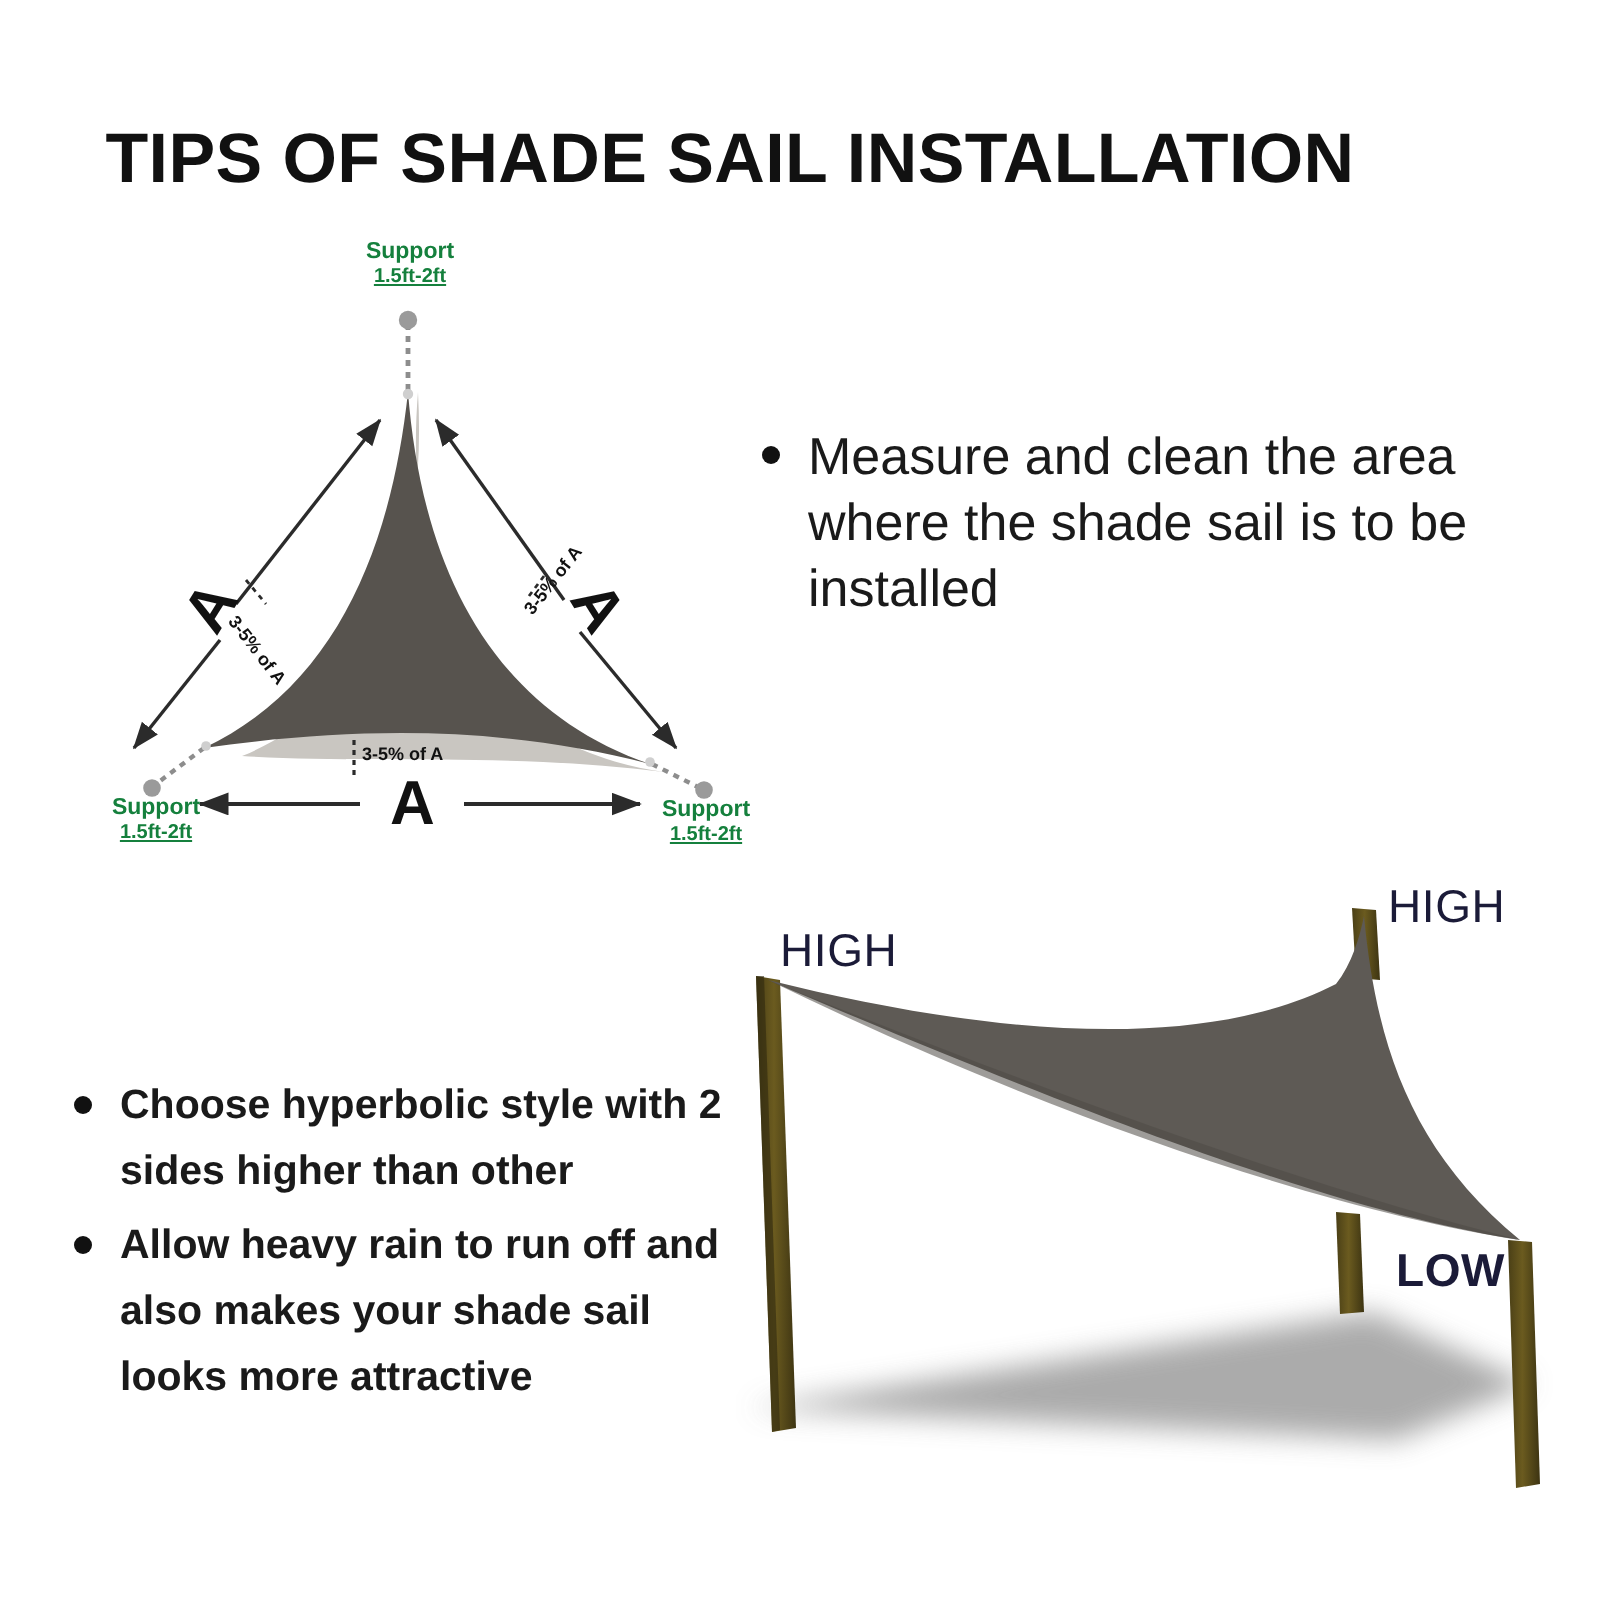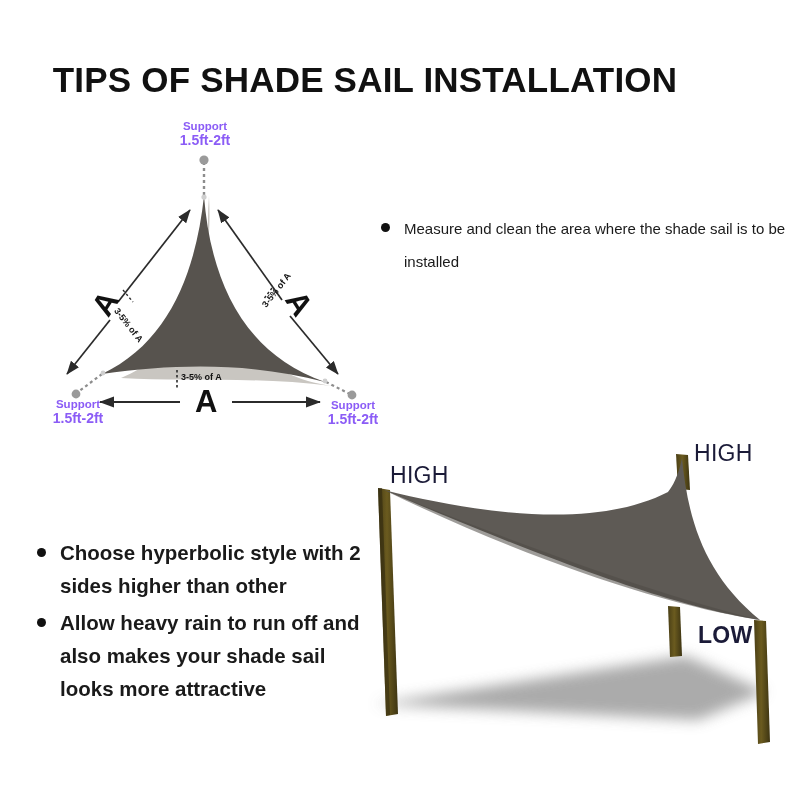--- a/index.html
+++ b/index.html
@@ -80,36 +80,36 @@
     height: 9px;
     background: #111111;
     border-radius: 50%;
   }
   ul.bullets > li .txt {
     display: block;
     font-size: 20px;
     line-height: 32px;
     color: #1a1a1a;
   }
-  #tips-list-panel ul.bullets > li .txt { font-size: 15px; line-height: 33px; }
+  #tips-list-panel ul.bullets > li .txt { font-size: 26px; line-height: 33px; }
   #sail-list-panel ul.bullets > li .txt { font-size: 20.5px; line-height: 33px; }
   #sail-list-panel ul.bullets > li .dot { top: 12px; }
 
   
   .diag-label {
     position: absolute;
     font-family: "Liberation Sans", sans-serif;
     font-weight: bold;
-    color: #8b5cf6;
+    color: #15803d;
     text-align: center;
     line-height: 1.12;
     white-space: nowrap;
   }
   .sup-name { font-size: 11.5px; display:block; }
-  .sup-val  { font-size: 14px; display:block; }
+  .sup-val  { font-size: 10px; display:block;text-decoration:underline; }
 
   .big-a {
     position: absolute;
     font-size: 31px;
     font-weight: bold;
     font-family: "Liberation Sans", sans-serif;
     color: #111111;
     line-height: 1;
   }
   .pct-label {

